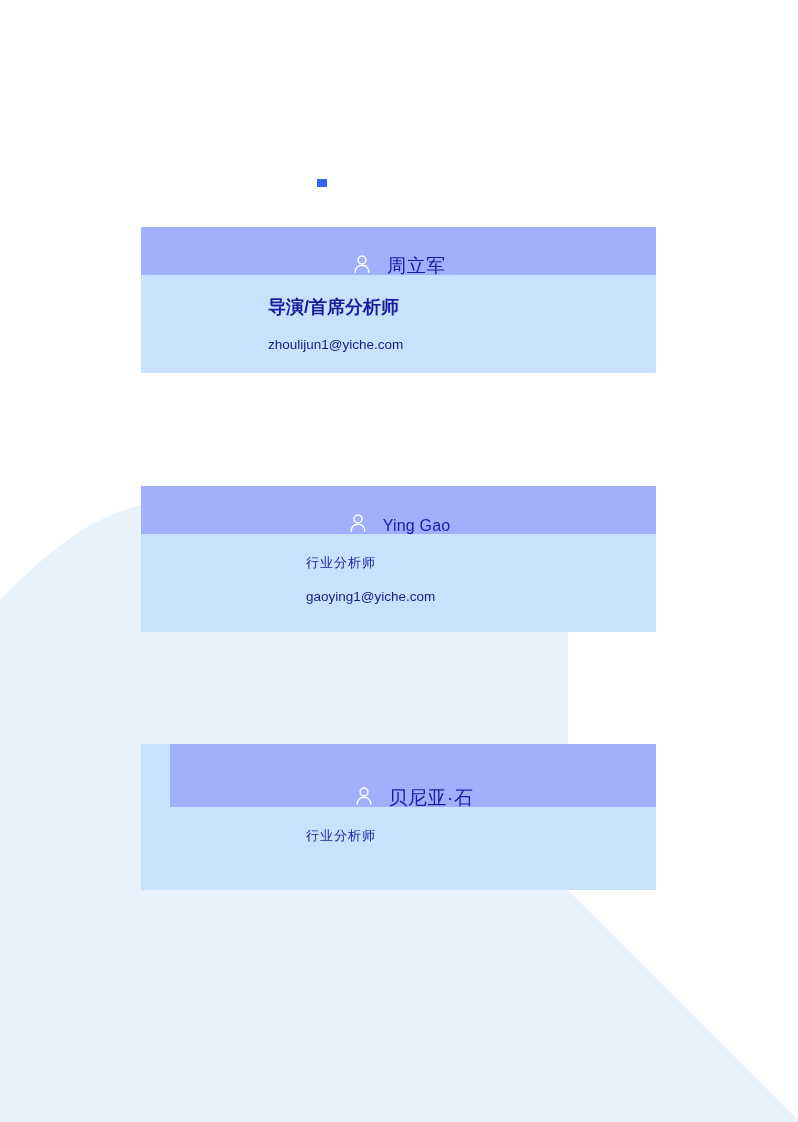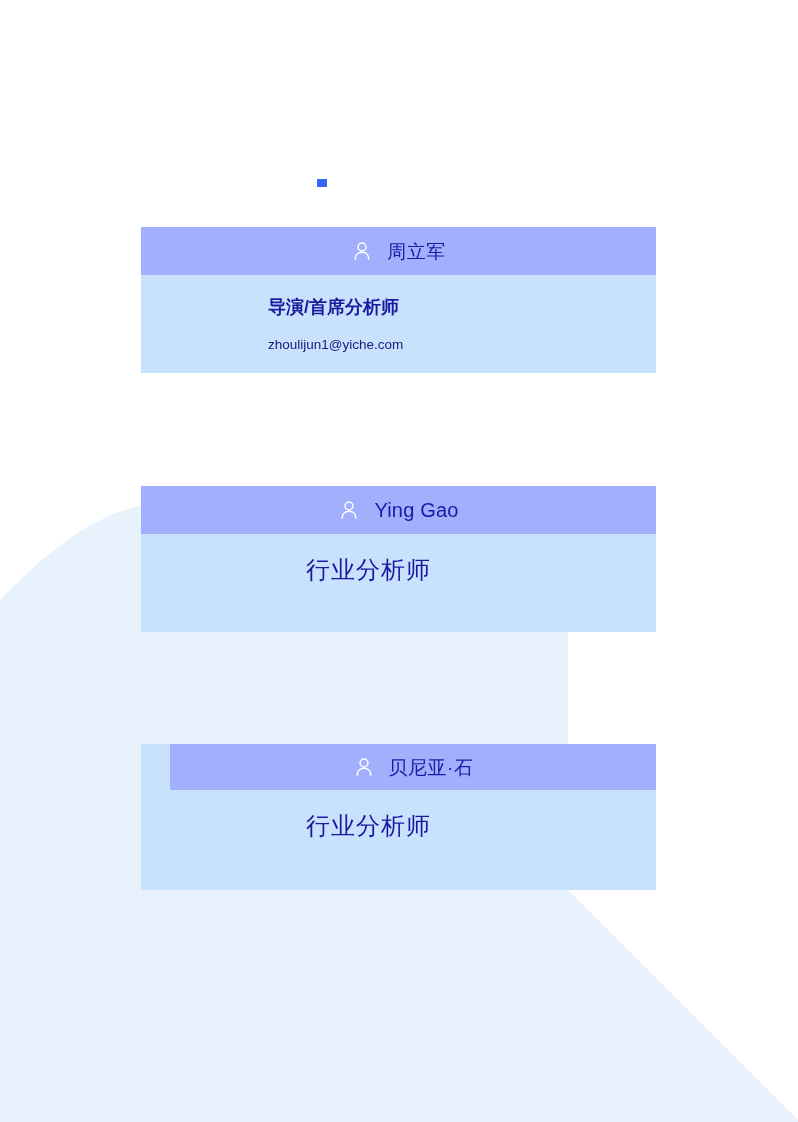--- a/index.html
+++ b/index.html
@@ -50,60 +50,60 @@
     background: #c8e2fe;
   }
   .card-1 { top: 227px; height: 146px; }
   .card-2 { top: 486px; height: 146px; }
   .card-3 { top: 744px; height: 146px; }
 
   .card-header {
     height: 48px;
     background: #a1affd;
     display: flex;
-    align-items: center;
+    align-items: flex-end;
     justify-content: center;
     gap: 14px;
   }
-  .card-3 .card-header { height: 46px; margin-left: 29px; }
+  .card-3 .card-header { height: 63px; margin-left: 29px; }
 
   .person-icon {
     display: block;
     width: 22px;
     height: 22px;
     flex: 0 0 auto;
   }
   .person-icon svg { display: block; }
 
   .card-name {
     color: #1a1aa8;
     font-size: 19px;
     letter-spacing: 0.5px;
     line-height: 1;
     white-space: nowrap;
   }
-  .card-name.latin { font-size: 20px; letter-spacing: 0.2px; }
+  .card-name.latin { font-size: 16px; letter-spacing: 0.2px; }
 
   .card-body {
     padding: 21px 8px 0 127px;
   }
   .card-2 .card-body,
   .card-3 .card-body { padding-left: 165px; }
 
   .card-role {
     color: #1a1a9e;
     font-size: 18px;
     font-weight: bold;
     line-height: 1.25;
     white-space: nowrap;
   }
   .card-2 .card-role,
   .card-3 .card-role {
     font-weight: normal;
-    font-size: 24px;
+    font-size: 13px;
     letter-spacing: 1px;
   }
 
   .card-email {
     color: #181880;
     font-size: 13.5px;
     line-height: 1.5;
     margin-top: 16px;
     white-space: nowrap;
   }
@@ -147,20 +147,21 @@
     <span class="person-icon">
       <svg width="22" height="22" viewBox="0 0 24 24" fill="none" stroke="#ffffff" stroke-width="1.6" stroke-linecap="round">
         <circle cx="12" cy="7.6" r="4.3"></circle>
         <path d="M4.6 21 C4.6 16.2 7.9 13.4 12 13.4 C16.1 13.4 19.4 16.2 19.4 21"></path>
       </svg>
     </span>
     <span class="card-name latin">Ying Gao</span>
   </div>
   <div class="card-body">
     <div class="card-role">行业分析师</div>
+    <div class="card-email">gaoying1@yiche.com</div>
   </div>
 </div>
 
 <div class="card card-3">
   <div class="card-header">
     <span class="person-icon">
       <svg width="22" height="22" viewBox="0 0 24 24" fill="none" stroke="#ffffff" stroke-width="1.6" stroke-linecap="round">
         <circle cx="12" cy="7.6" r="4.3"></circle>
         <path d="M4.6 21 C4.6 16.2 7.9 13.4 12 13.4 C16.1 13.4 19.4 16.2 19.4 21"></path>
       </svg>

